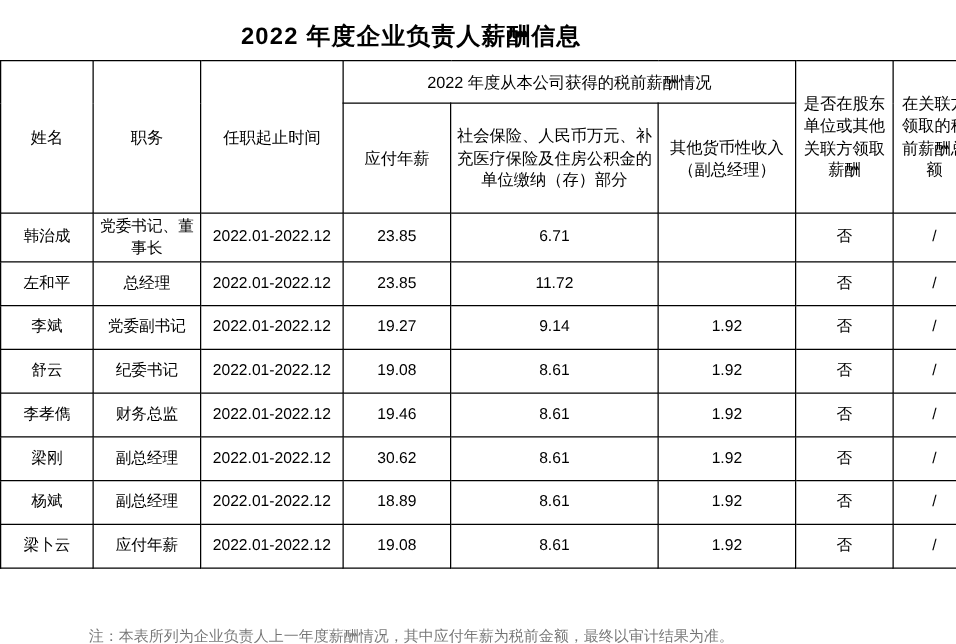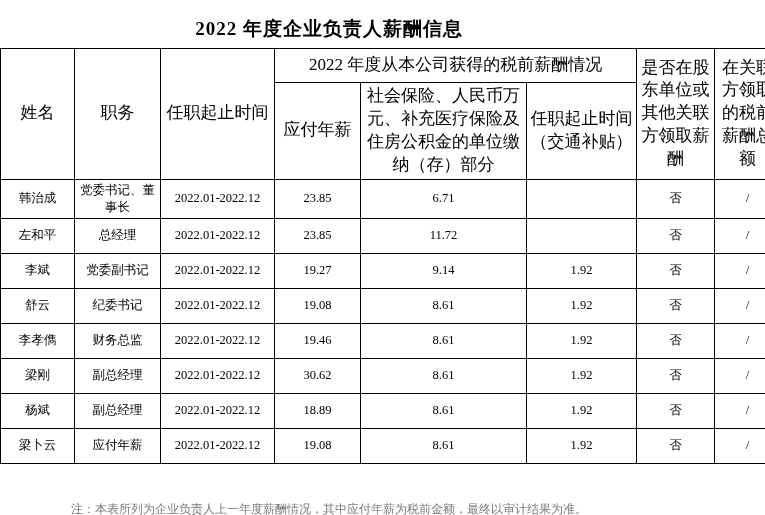--- a/index.html
+++ b/index.html
@@ -12,21 +12,20 @@
     background: #ffffff;
     font-family: "Liberation Sans", sans-serif;
     color: #000000;
     overflow: hidden;
   }
   .page {
     position: relative;
     width: 658px;
     height: 515px;
     box-sizing: border-box;
-    font-family: Liberation Serif, serif;
   }
   .doc-title {
     text-align: center;
     font-size: 19px;
     font-weight: bold;
     letter-spacing: 1px;
     padding-top: 16px;
     padding-bottom: 6px;
   }
   .unit-line {
@@ -45,21 +44,21 @@
   table.salary td, table.salary th {
     border: 1px solid #000000;
     text-align: center;
     vertical-align: middle;
     font-size: 12.5px;
     font-weight: normal;
     padding: 2px 3px;
     line-height: 1.35;
   }
   table.salary th {
-    font-size: 17px;
+    font-size: 13px;
   }
   .h-name { width: 74px; }
   .h-post { width: 86px; }
   .h-term { width: 114px; }
   .h-pay  { width: 86px; }
   .h-ins  { width: 166px; }
   .h-other{ width: 110px; }
   .h-share{ width: 78px; }
   .h-rel  { width: 66px; }
   .group-head {
@@ -111,21 +110,21 @@
         <th rowspan="2">姓名</th>
         <th rowspan="2">职务</th>
         <th rowspan="2">任职起止时间</th>
         <th colspan="3" class="group-head">2022 年度从本公司获得的税前薪酬情况</th>
         <th rowspan="2">是否在股东单位或其他关联方领取薪酬</th>
         <th rowspan="2">在关联方领取的税前薪酬总额</th>
       </tr>
       <tr class="row-h2">
         <th>应付年薪</th>
         <th>社会保险、人民币万元、补充医疗保险及住房公积金的单位缴纳（存）部分</th>
-        <th>任职起止时间（交通补贴）</th>
+        <th>其他货币性收入（副总经理）</th>
       </tr>
     </thead>
     <tbody>
       <tr class="data-row">
         <td class="cell-name">韩治成</td>
         <td class="cell-post">党委书记、董事长</td>
         <td class="cell-term">2022.01-2022.12</td>
         <td>23.85</td>
         <td>6.71</td>
         <td></td>

